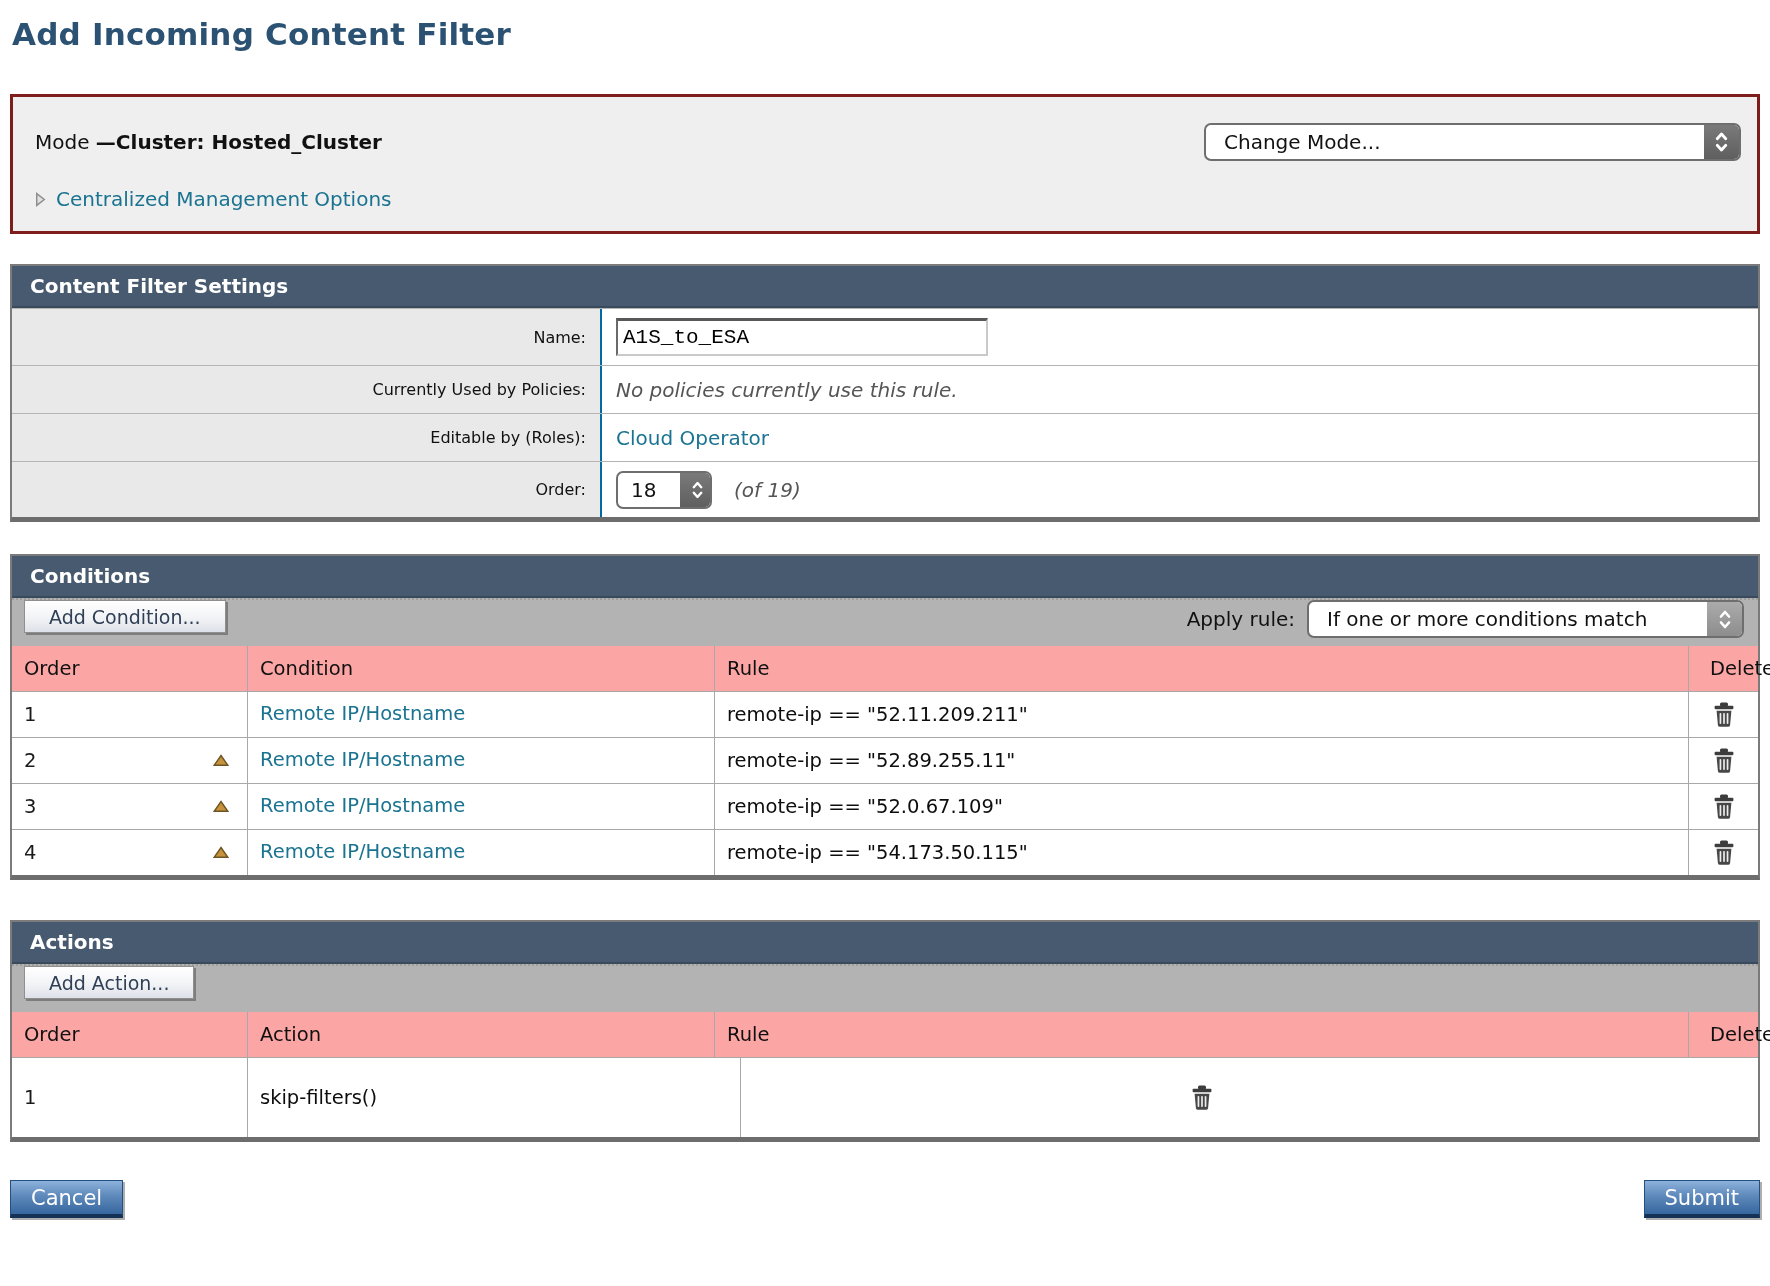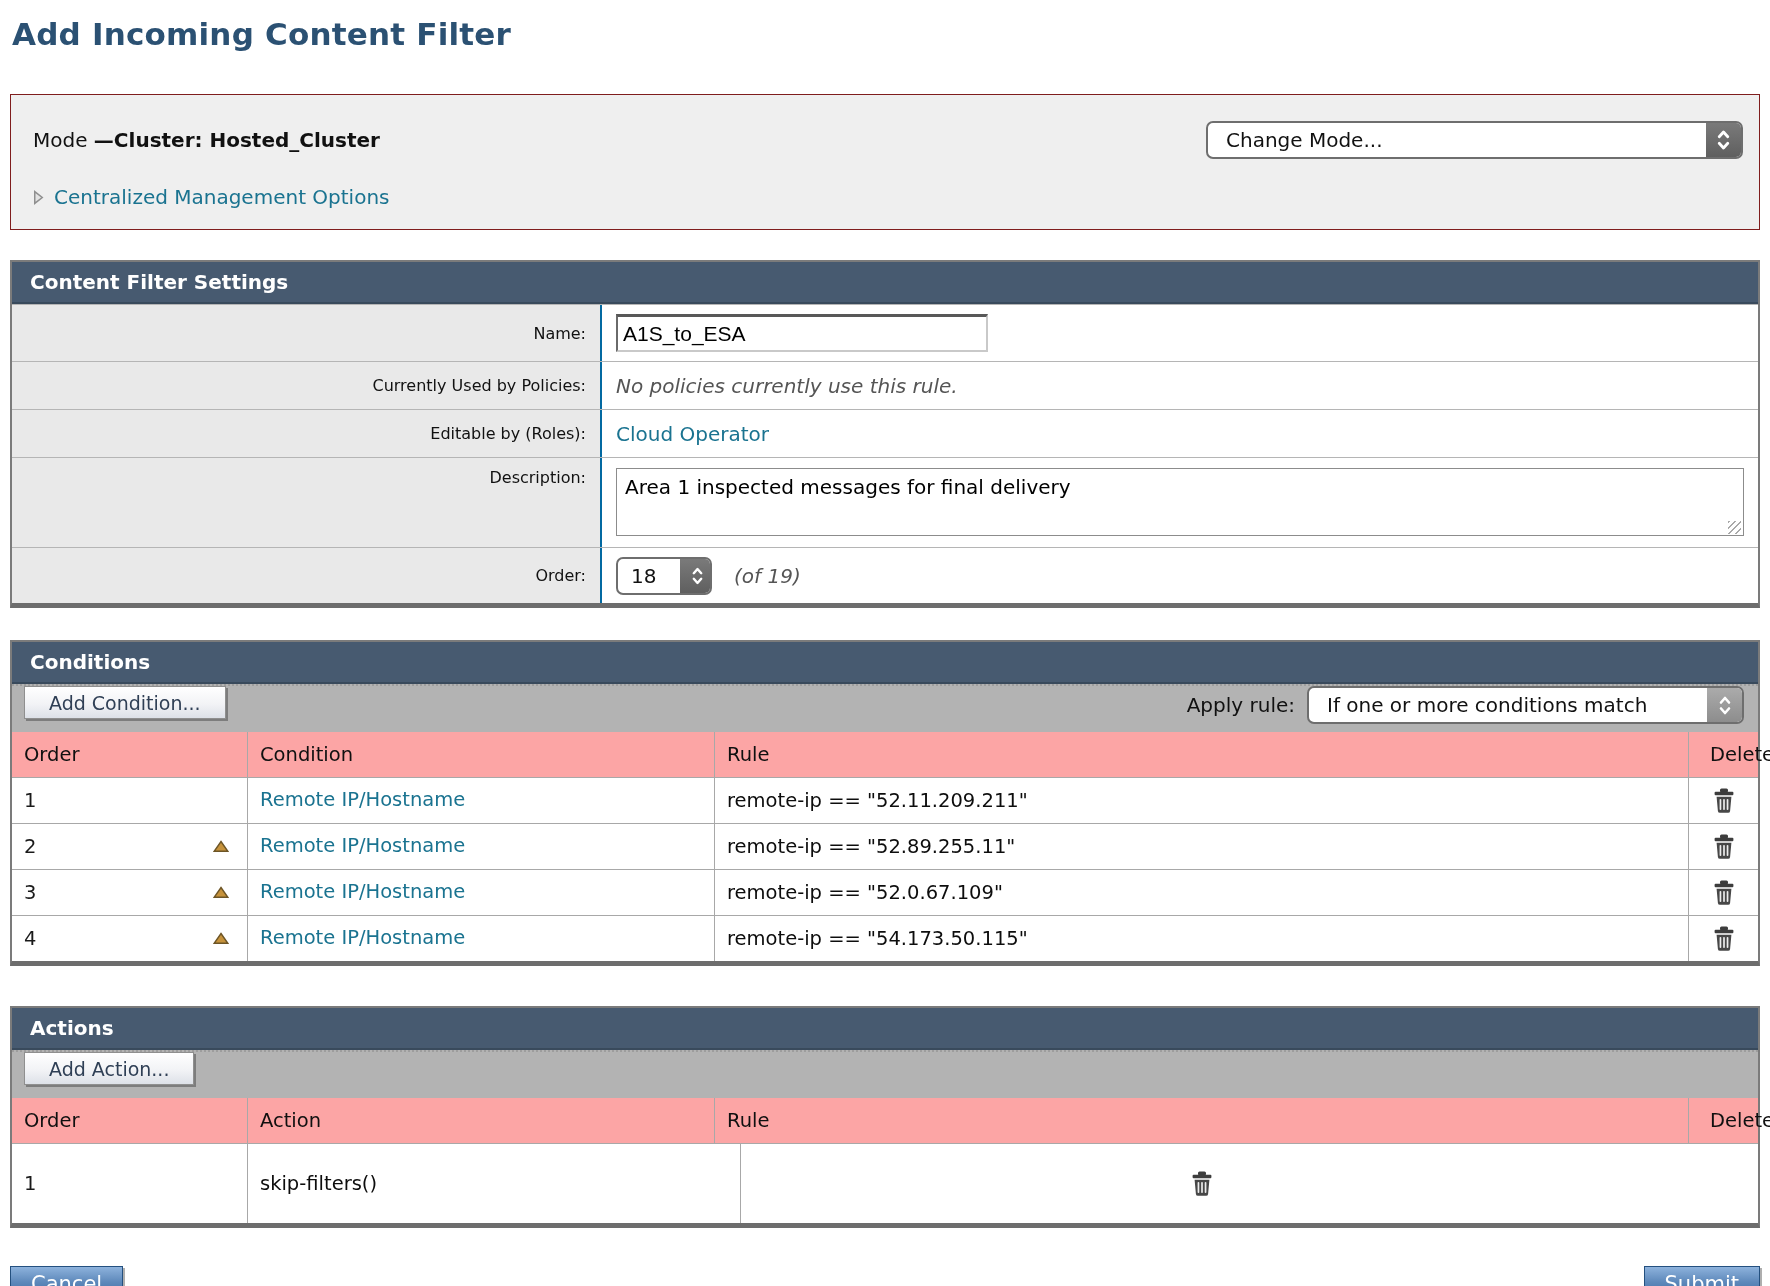--- a/index.html
+++ b/index.html
@@ -16,21 +16,21 @@
     color: #2b5173;
     margin: 6px 0 0 2px;
     letter-spacing: 0.2px;
   }
 
   
   .mode-box {
     margin-top: 42px;
     width: 1750px;
     background: #efefef;
-    border: 1px solid #7f1d1d;
+    border: 3px solid #7f1d1d;
     padding: 26px 16px 20px 22px;
   }
   .mode-row {
     display: flex;
     align-items: center;
     justify-content: space-between;
   }
   .mode-text { font-size: 20px; color: #111; }
   .mode-text b { font-weight: bold; }
   .mgmt-row {
@@ -129,21 +129,21 @@
   }
   .row-name  { height: 57px; }
   .row-plain { height: 48px; }
   .row-desc  { height: 90px; }
   .row-desc .form-label, .row-desc .form-value { align-items: flex-start; padding-top: 10px; }
   .row-order { height: 56px; }
 
   .text-input {
     width: 372px;
     height: 38px;
-    font-family: Liberation Sans, sans-serif;
+    font-family: Liberation Mono, monospace;
     font-size: 21px;
     padding: 0 6px 0 5px;
     border-top: 3px solid #585858;
     border-left: 2px solid #6a6a6a;
     border-right: 2px solid #c9c9c9;
     border-bottom: 2px solid #c9c9c9;
     background: #ffffff;
     color: #000;
     outline: none;
   }
@@ -286,29 +286,20 @@
     </div>
   </div>
 
   <div class="form-row row-plain">
     <div class="form-label">Editable by (Roles):</div>
     <div class="form-value">
       <a class="link">Cloud Operator</a>
     </div>
   </div>
 
-  <div class="form-row row-desc">
-    <div class="form-label">Description:</div>
-    <div class="form-value">
-      <span class="desc-wrap">
-        <textarea class="textarea" style="">Area 1 inspected messages for final delivery</textarea>
-        <span class="resize-grip"></span>
-      </span>
-    </div>
-  </div>
 
   <div class="form-row row-order">
     <div class="form-label">Order:</div>
     <div class="form-value">
       <div class="select select-order">
         <span class="sel-text">18</span>
         <span class="stepper">
           <svg width="13" height="22" viewBox="0 0 14 22" fill="none" stroke="#ffffff" stroke-width="2.6" stroke-linecap="round" stroke-linejoin="round">
             <polyline points="3,8 7,3.5 11,8"></polyline>
             <polyline points="3,14 7,18.5 11,14"></polyline>

